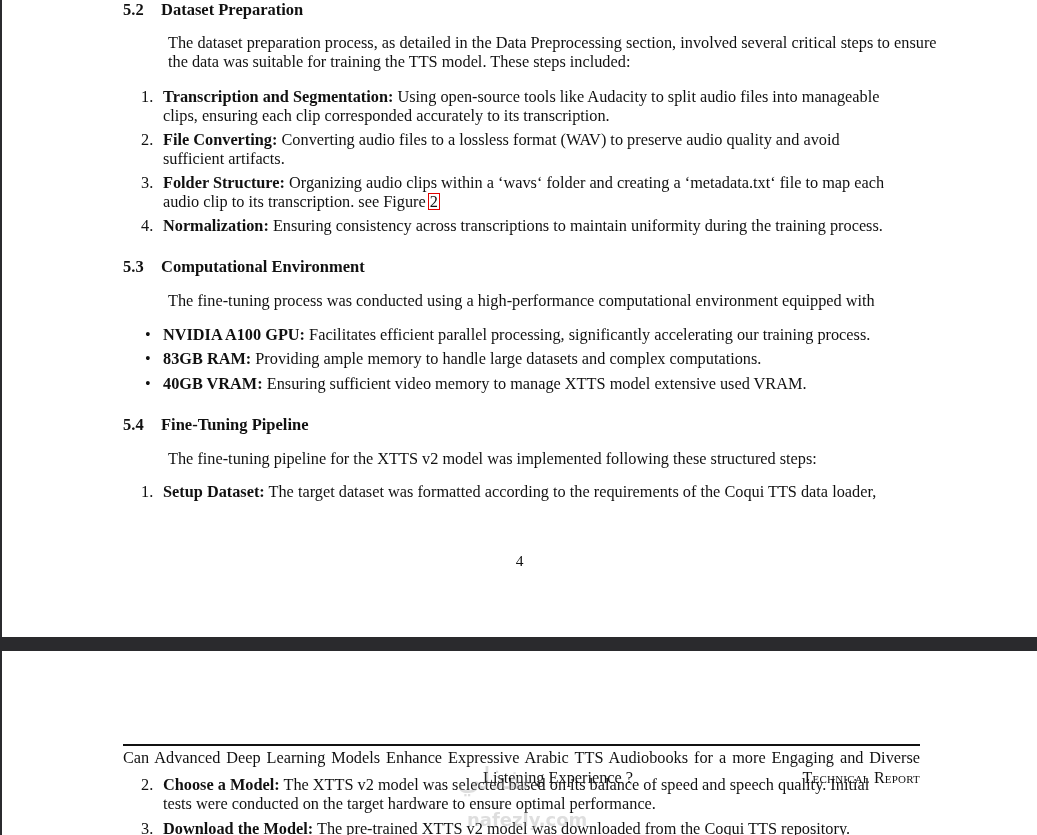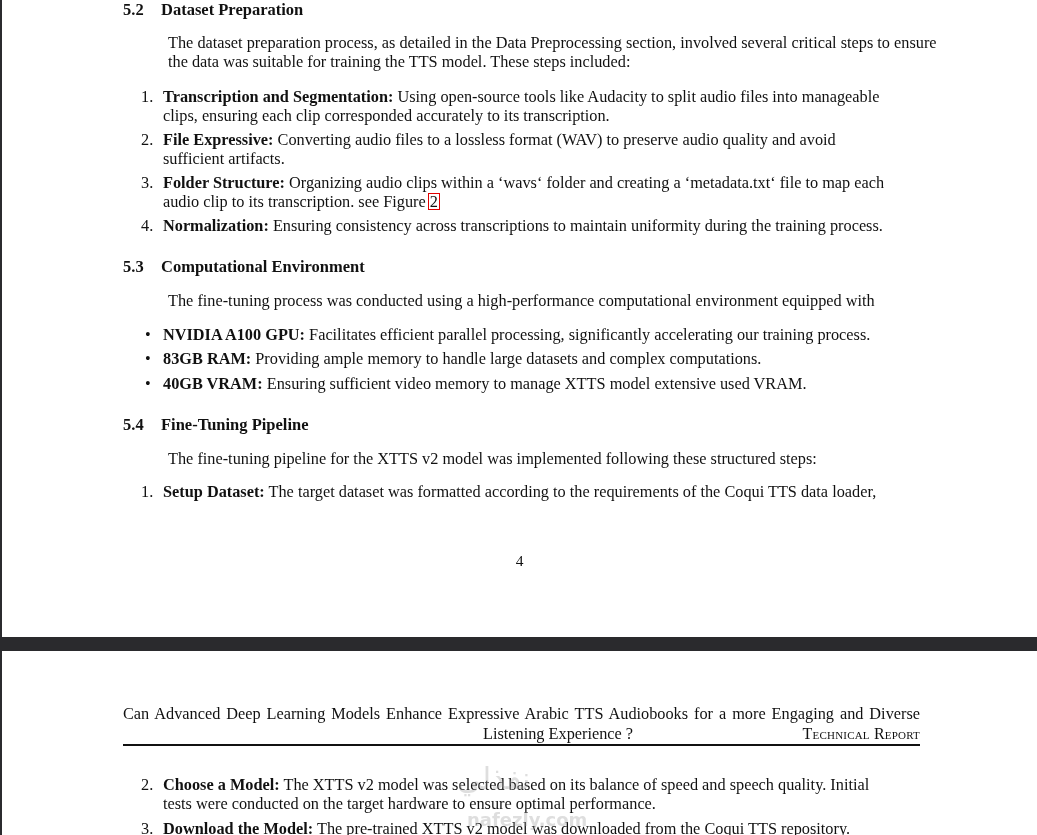--- a/index.html
+++ b/index.html
@@ -26,21 +26,21 @@
   .list-item { position: absolute; left: 40px; width: 757px; font-size: 16.3px; line-height: 18.5px; }
   .list-item .marker { position: absolute; left: -22px; top: 0; }
   .list-item .bullet { position: absolute; left: -18px; top: 0; }
   .list-item b { font-weight: bold; }
   .justify { text-align: justify; text-align-last: left; }
   .fig-ref { display: inline-block; border: 1px solid #e00000; padding: 0 1px; line-height: 15px; margin-left: 2px; }
 
   .page-number { position: absolute; left: 0; width: 1035px; text-align: center; font-size: 15.5px; }
 
   .running-head { position: absolute; left: 121px; width: 797px; font-size: 16.3px; line-height: 20px; }
-  .running-head .title-line1 { text-align: justify; text-align-last: justify; }
+  .running-head .title-line1 { text-align: justify; text-align-last: justify; margin-top: 44px; }
   .running-head .title-line2 { position: relative; height: 20px; }
   .running-head .title-line2 .t2 { position: absolute; left: 318px; margin-left: 42px; }
   .running-head .tr { position: absolute; right: 0; font-variant: small-caps; font-size: 16px; letter-spacing: 0.2px; }
   .head-rule { position: absolute; left: 121px; width: 797px; top: 93px; height: 1.5px; background: #111; }
 
   .watermark { position: absolute; color: rgba(160,160,160,0.35); font-family: "DejaVu Sans", sans-serif; pointer-events: none; font-weight: bold; }
 </style>
 </head>
 <body>
 
@@ -57,21 +57,21 @@
       <div>the data was suitable for training the TTS model. These steps included:</div>
     </div>
     <div class="col" style="top:0;">
       <div class="list-item" style="top:88px;">
         <span class="marker">1.</span>
         <div class="justify"><b>Transcription and Segmentation:</b> <span>Using open-source tools like Audacity to split audio files into manageable</span></div>
         <div>clips, ensuring each clip corresponded accurately to its transcription.</div>
       </div>
       <div class="list-item" style="top:131px;">
         <span class="marker">2.</span>
-        <div class="justify"><b>File Expressive:</b> <span>Converting audio files to a lossless format (WAV) to preserve audio quality and avoid</span></div>
+        <div class="justify"><b>File Converting:</b> <span>Converting audio files to a lossless format (WAV) to preserve audio quality and avoid</span></div>
         <div>sufficient artifacts.</div>
       </div>
       <div class="list-item" style="top:174px;">
         <span class="marker">3.</span>
         <div class="justify"><b>Folder Structure:</b> <span>Organizing audio clips within a ‘wavs‘ folder and creating a ‘metadata.txt‘ file to map each</span></div>
         <div><span>audio clip to its transcription. see Figure</span><span class="fig-ref">2</span></div>
       </div>
       <div class="list-item" style="top:217px;">
         <span class="marker">4.</span>
         <div style="white-space:nowrap;"><b>Normalization:</b> <span>Ensuring consistency across transcriptions to maintain uniformity during the training process.</span></div>

